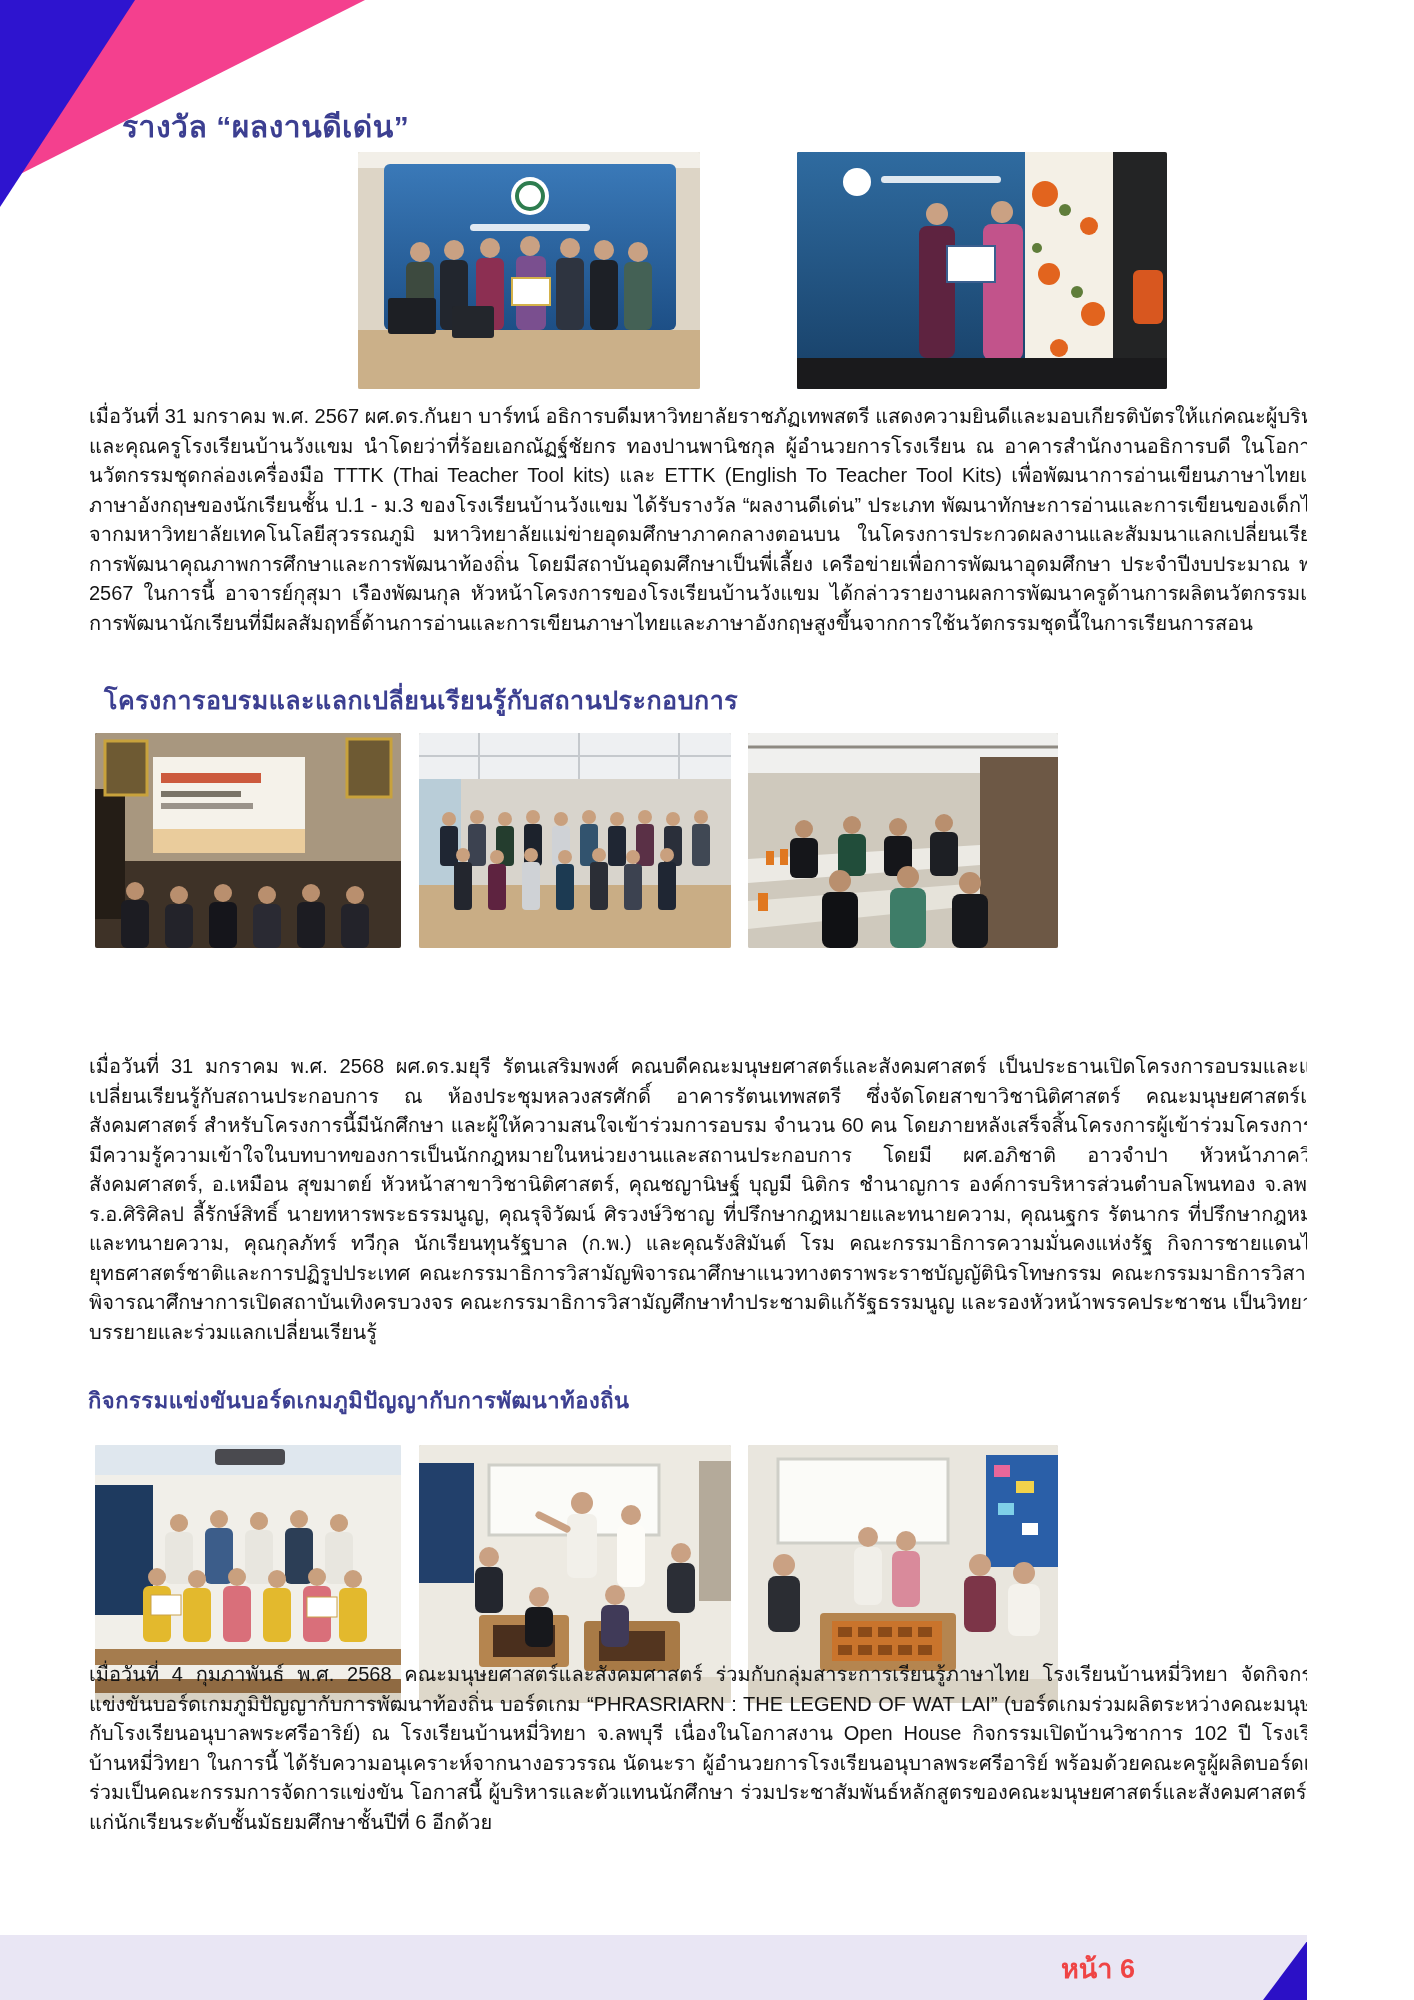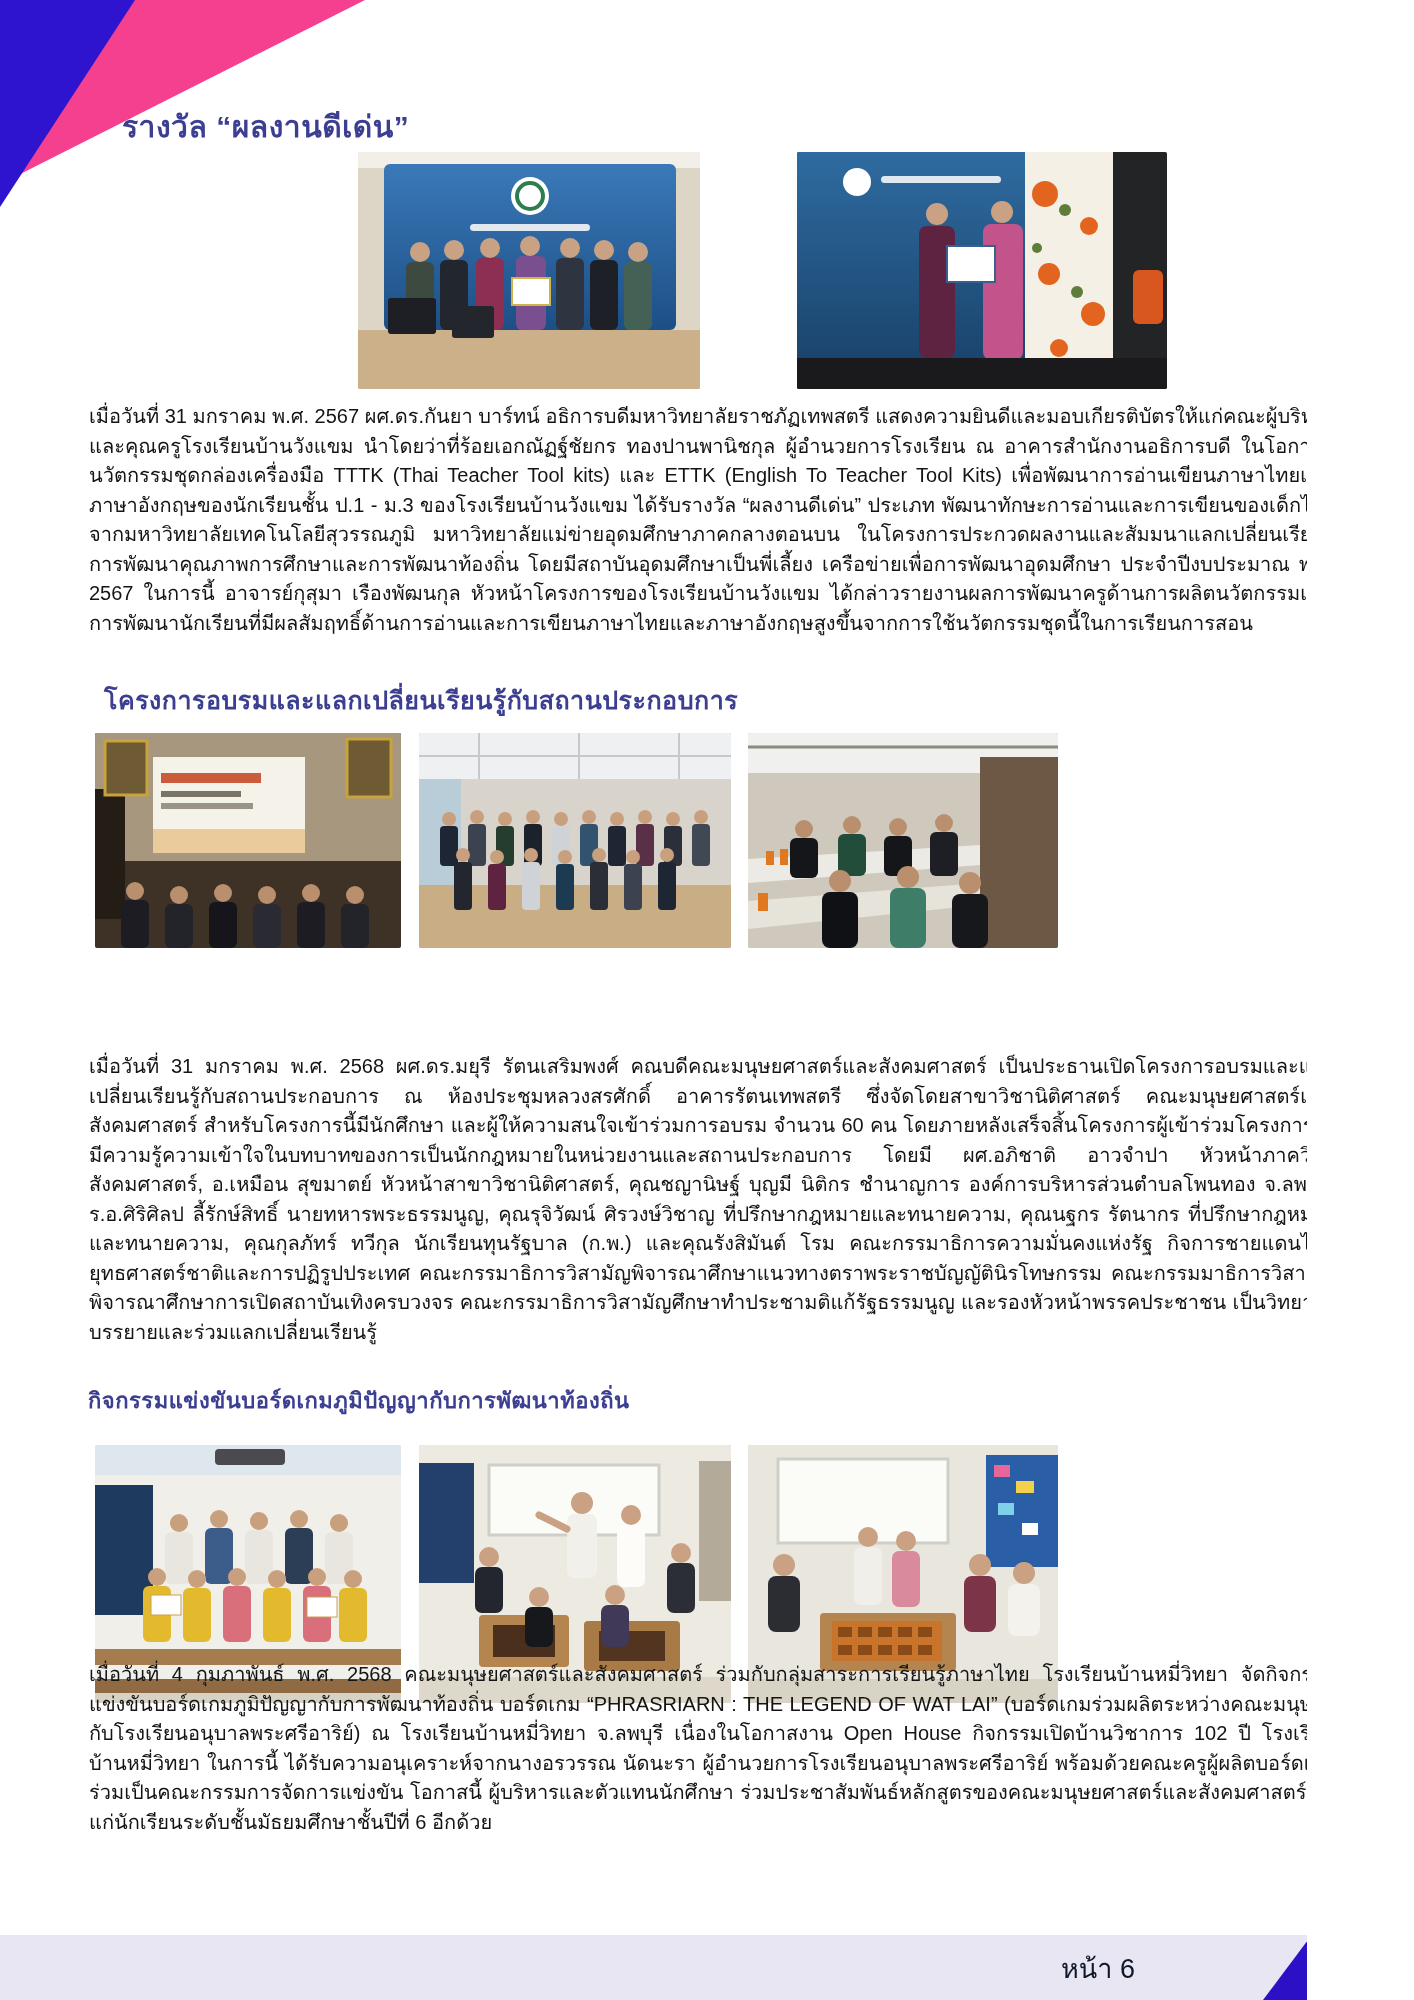--- a/index.html
+++ b/index.html
@@ -17,21 +17,21 @@
   .h2{left:104px;top:680px;font-size:25px;}
   .h3{left:88px;top:1383px;font-size:22px;}
   .body{position:absolute;left:85px;width:1247px;margin:4px;font-size:20px;line-height:29.5px;
     text-align:justify;color:#141414;}
   .para1{top:398px;}
   .para2{top:1048px;}
   .para3{top:1656px;}
   .photo{position:absolute;overflow:hidden;background:#cfcac0;border-radius:2px;}
   .photo svg{display:block;width:100%;height:100%;}
   .footer-bar{position:absolute;left:0;top:1935px;width:1414px;height:65px;background:#e9e6f4;z-index:1;}
-  .footer-label{position:absolute;top:1947px;right:172px;font-size:27px;font-weight:normal;color:#0f172a;z-index:5;text-align:right;}
+  .footer-label{position:absolute;top:1947px;right:172px;font-size:27px;font-weight:bold;color:#ef4444;z-index:5;text-align:right;}
   .tri-pink-br{left:1340px;top:1873px;width:74px;height:127px;background:#e03a7c;
     clip-path:polygon(100% 0,0 100%,100% 100%);z-index:2;}
   .tri-crimson-br{left:1358px;top:1928px;width:56px;height:72px;background:#ab2f63;
     clip-path:polygon(100% 0,0 100%,100% 100%);z-index:3;}
   .tri-blue-br{left:1263px;top:1885px;width:172px;height:115px;background:#2b10c6;
     clip-path:polygon(50% 0,0 100%,100% 100%);z-index:4;}
 </style>
 </head>
 <body>
 

